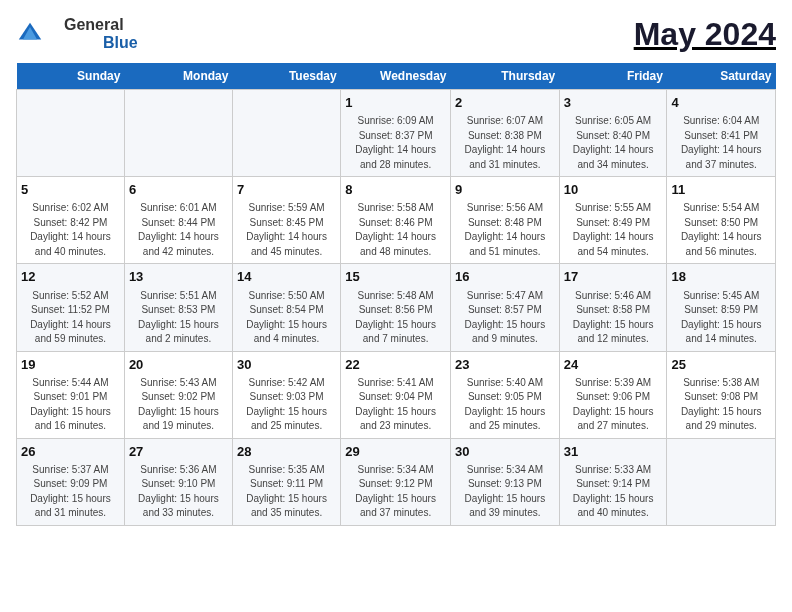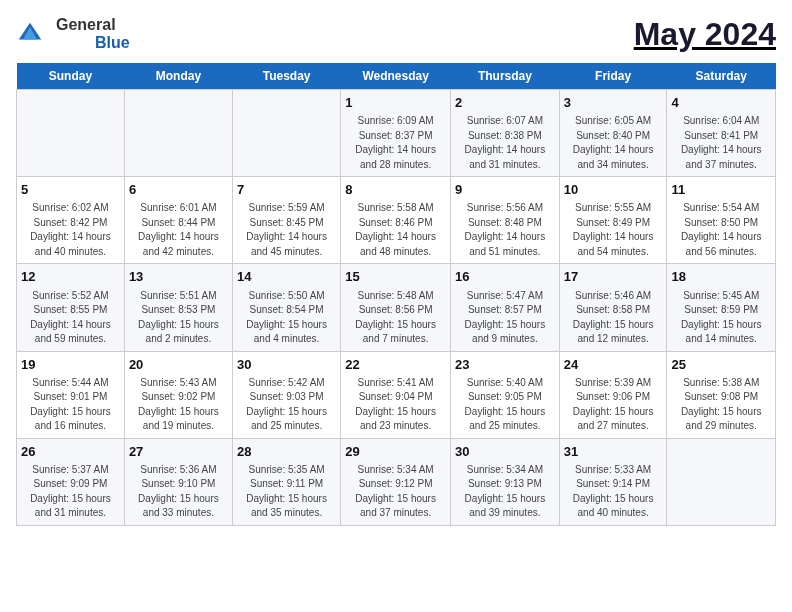--- a/index.html
+++ b/index.html
@@ -12,21 +12,21 @@
     }
     .header {
       display: flex;
       justify-content: space-between;
       align-items: flex-start;
       margin-bottom: 10px;
     }
     .logo {
       display: flex;
       align-items: center;
-      gap: 12px;
+      gap: 20px;
     }
     .logo-text {
       display: flex;
       flex-direction: column;
       line-height: 1.1;
     }
     .logo-general {
       font-size: 16px;
       font-weight: bold;
       color: #333;
@@ -56,21 +56,21 @@
     }
     table {
       width: 100%;
       border-collapse: collapse;
       font-size: 11px;
     }
     thead tr th {
       background-color: #1a6abf;
       color: #fff;
       padding: 6px 4px;
-      text-align: center;
+      text-align: right;
       font-size: 12px;
       font-weight: bold;
     }
     tbody tr td {
       border: 1px solid #ccc;
       vertical-align: top;
       padding: 4px 4px;
       height: 80px;
       width: 113px;
       color: #333;
@@ -179,21 +179,21 @@
           <div class="cell-content"><span>Sunrise: 5:55 AM</span><br><span>Sunset: 8:49 PM</span><br><span>Daylight: 14 hours</span><br><span>and 54 minutes.</span></div>
         </td>
         <td>
           <span class="day-num">11</span>
           <div class="cell-content"><span>Sunrise: 5:54 AM</span><br><span>Sunset: 8:50 PM</span><br><span>Daylight: 14 hours</span><br><span>and 56 minutes.</span></div>
         </td>
       </tr>
       <tr>
         <td>
           <span class="day-num">12</span>
-          <div class="cell-content"><span>Sunrise: 5:52 AM</span><br><span>Sunset: 8:55 PM</span><br><span>Daylight: 14 hours</span><br><span>and 59 minutes.</span></div>
+          <div class="cell-content"><span>Sunrise: 5:52 AM</span><br><span>Sunset: 11:52 PM</span><br><span>Daylight: 14 hours</span><br><span>and 59 minutes.</span></div>
         </td>
         <td>
           <span class="day-num">13</span>
           <div class="cell-content"><span>Sunrise: 5:51 AM</span><br><span>Sunset: 8:53 PM</span><br><span>Daylight: 15 hours</span><br><span>and 2 minutes.</span></div>
         </td>
         <td>
           <span class="day-num">14</span>
           <div class="cell-content"><span>Sunrise: 5:50 AM</span><br><span>Sunset: 8:54 PM</span><br><span>Daylight: 15 hours</span><br><span>and 4 minutes.</span></div>
         </td>
         <td>

